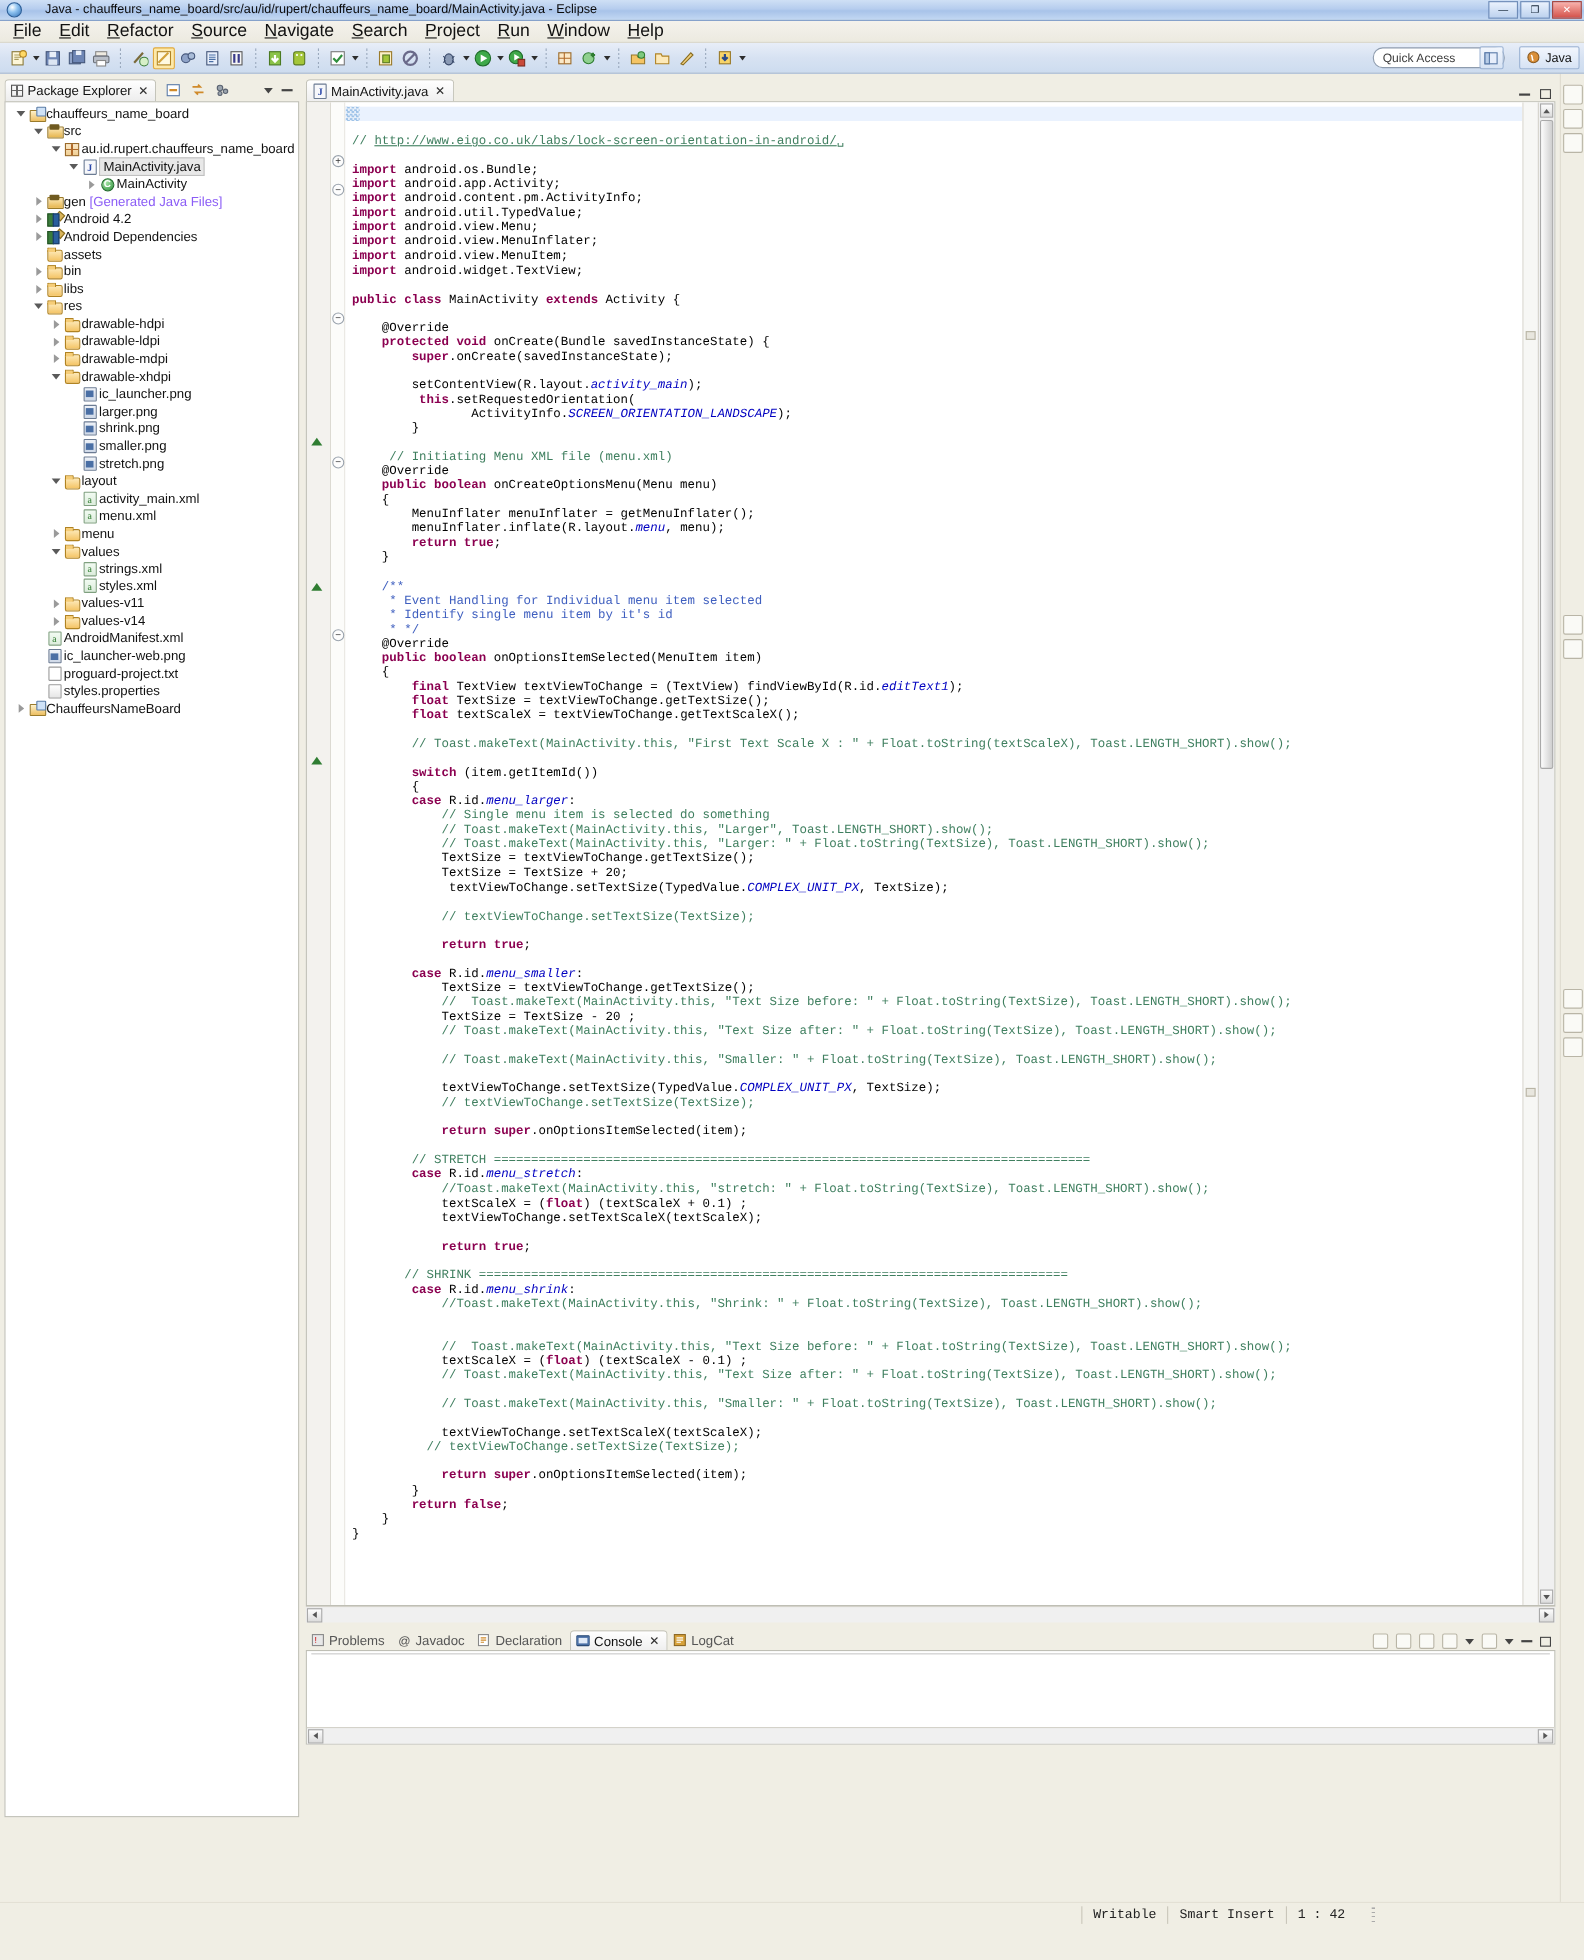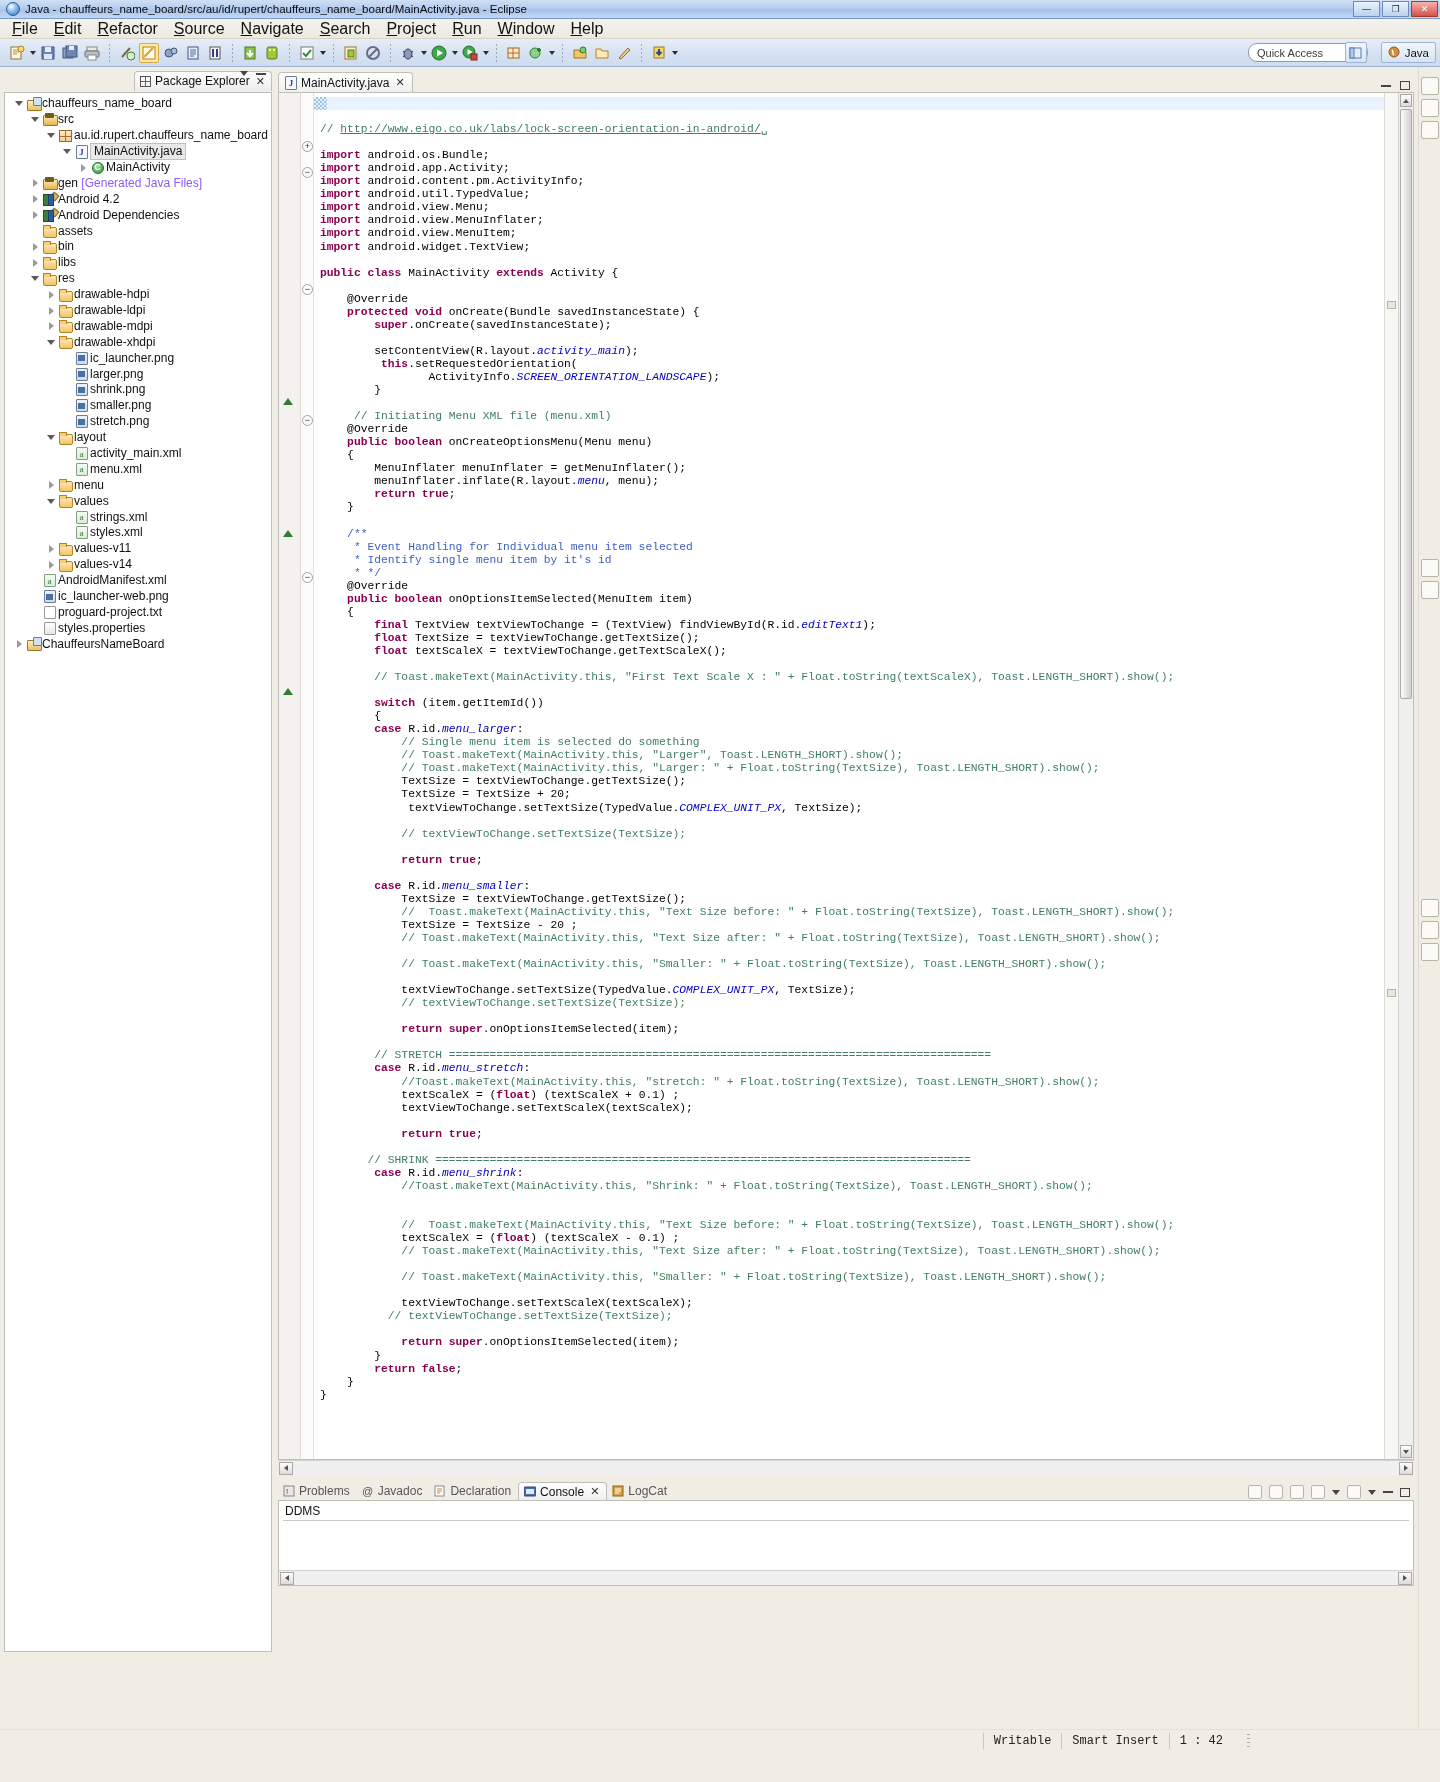--- a/index.html
+++ b/index.html
@@ -22,21 +22,21 @@
     padding:0 2px;
     position:relative;
   }
   .title-icon {
     width:14px;height:14px;margin:0 5px 0 4px;
     border-radius:50%;
     background:radial-gradient(circle at 35% 30%, #ffffff 0%, #8fc3f0 40%, #2f6fb5 100%);
     border:1px solid #2a5d96;
     flex:none;
   }
-  .title-text { font-size:11.5px; color:#0a0a0a; white-space:nowrap; }
+  .title-text { font-size:11.5px; color:#0a0a0a; white-space:nowrap;margin-left:16px; }
   .win-buttons { position:absolute; right:2px; top:1px; display:flex; gap:2px; }
   .win-btn {
     width:27px;height:16px;
     border:1px solid #6e8cb8;
     background:linear-gradient(to bottom,#eaf2fd,#bdd2ee);
     display:flex;align-items:center;justify-content:center;
     font-size:9px;color:#123;
   }
   .win-btn.close { background:linear-gradient(to bottom,#f9b3ad,#d3524a); border-color:#a23a33; color:#fff; }
 
@@ -93,23 +93,22 @@
   .persp-open { width:22px;height:21px;border:1px solid #9db4d4;border-radius:2px;
     background:linear-gradient(to bottom,#f2f6fd,#d7e3f4);
     display:flex;align-items:center;justify-content:center; }
 
   
   .body-wrap { display:flex; height:1662px; background:#f0eee4; }
 
   
   .pkg-panel { width:272px; background:#f0eee4; padding:4px 0 0 4px; }
   .pkg-head {
-    display:flex; align-items:flex-end; height:22px;
+    display:flex; align-items:center; height:22px;
     position:relative;
-    flex-direction:column;
   }
   .pkg-tab {
     display:flex;align-items:center;gap:4px;
     background:linear-gradient(to bottom,#ffffff,#ececec);
     border:1px solid #bfbfb5; border-bottom:none;
     border-radius:4px 4px 0 0;
     padding:2px 6px 3px 5px;
     height:21px; font-size:12px; color:#111;
   }
   .pkg-tab .grid-ico { width:11px;height:11px; background:
@@ -1096,21 +1095,20 @@
             <span style="width: 14px; height: 14px; display: inline-block; border: 1px solid rgb(185, 181, 166); background: rgb(250, 250, 246); border-radius: 2px;"></span>
             <span style="width: 14px; height: 14px; display: inline-block; border: 1px solid rgb(185, 181, 166); background: rgb(250, 250, 246); border-radius: 2px;"></span>
             <span style="width: 0px; height: 0px; border-left: 4px solid transparent; border-right: 4px solid transparent; border-top: 5px solid rgb(68, 68, 68); display: inline-block;"></span>
             <span style="width: 14px; height: 14px; display: inline-block; border: 1px solid rgb(185, 181, 166); background: rgb(250, 250, 246); border-radius: 2px;"></span>
             <span style="width: 0px; height: 0px; border-left: 4px solid transparent; border-right: 4px solid transparent; border-top: 5px solid rgb(68, 68, 68); display: inline-block;"></span>
             <span style="width: 10px; height: 2px; background: rgb(68, 68, 68); display: inline-block;"></span>
             <span style="width: 10px; height: 9px; border: 1px solid rgb(68, 68, 68); display: inline-block;"></span>
           </div>
         </div>
       <div class="cons-frame">
-        <div class="cons-text">DDMS</div>
         <div class="cons-hr"></div>
         <div class="hscroll" style="position:absolute;bottom:0;left:0;right:0;">
           <div class="hs-arrow">
               <i class="l"></i>
             </div>
           <div style="flex:1"></div>
           <div class="hs-arrow">
               <i class="r"></i>
             </div>
         </div>

